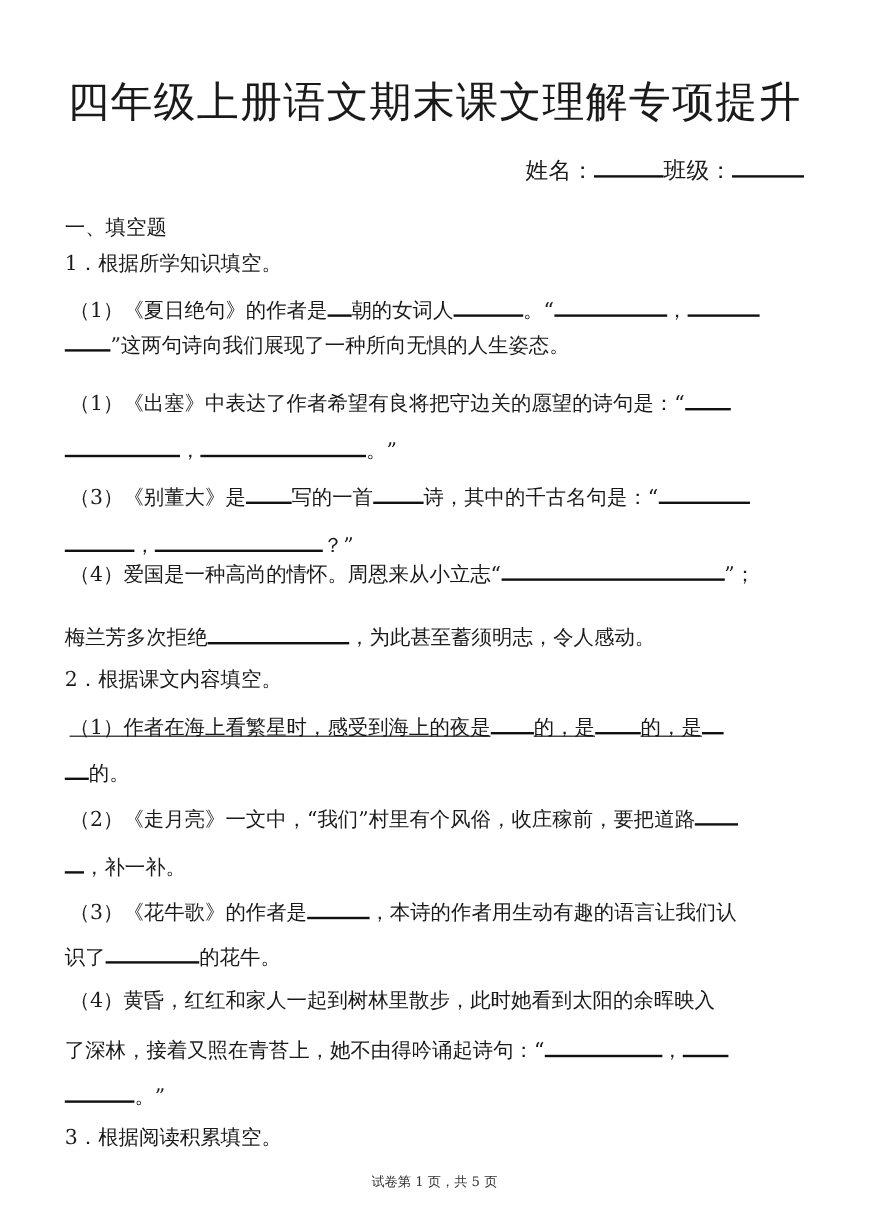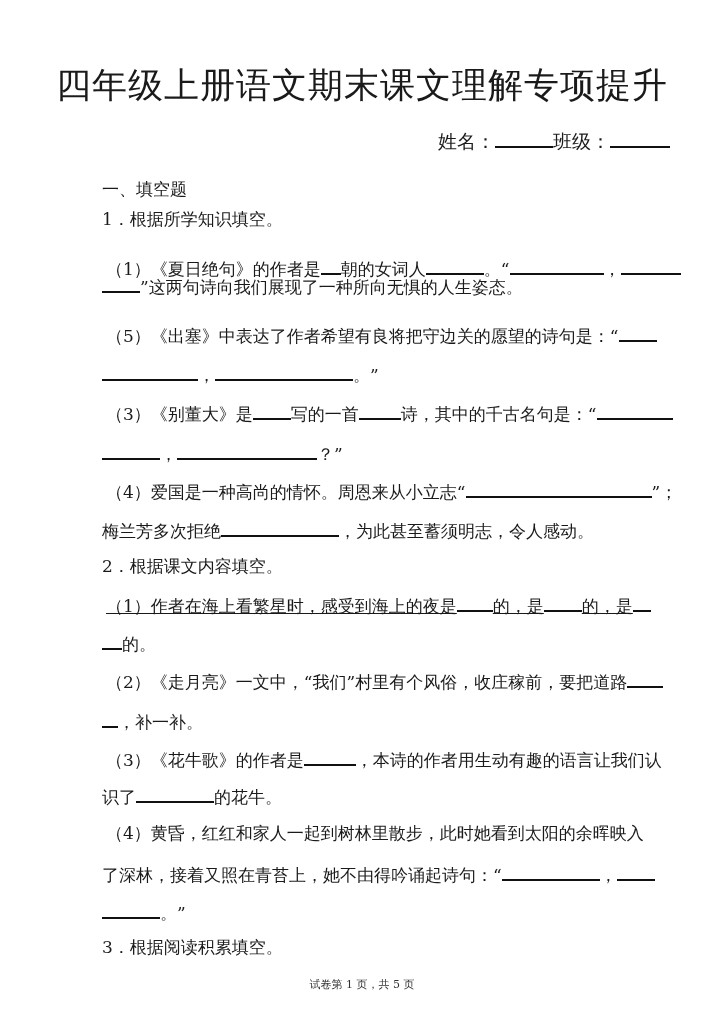--- a/index.html
+++ b/index.html
@@ -3,40 +3,40 @@
 <meta charset="utf-8">
 <style>
   html, body { margin:0; padding:0; background:#fff; }
   body { width:724px; height:1024px; position:relative; overflow:hidden;
          font-family:"DejaVu Serif","Liberation Serif",serif; color:#1a1a1a; }
   .title { position:absolute; top:62px; left:0; width:724px; text-align:center;
            font-family:"DejaVu Sans","Liberation Sans",sans-serif; font-size:35px; letter-spacing:1px; }
   .nameline { position:absolute; top:128px; right:54px; font-size:19px;
               font-family:"DejaVu Sans","Liberation Sans",sans-serif; }
   .blank { display:inline-block; border-bottom:2px solid #111; height:18px; vertical-align:baseline; }
-  .line { position:absolute; left:54px; font-size:17px; white-space:nowrap;margin-left:48px; }
+  .line { position:absolute; left:54px; font-size:17px; white-space:nowrap; }
   .footer { position:absolute; top:977px; left:0; width:724px; text-align:center; font-size:11px; color:#333; }
 </style>
 </head>
 <body>
 
 <div class="title">四年级上册语文期末课文理解专项提升</div>
 <div class="nameline">
   <span>姓名：</span><span class="blank" style="width:58px"></span><span>班级：</span><span class="blank" style="width:60px"></span>
 </div>
 <div id="lines">
     <div class="line" style="top: 178px; left: 54px;"><span>一、填空题</span></div>
     <div class="line" style="top: 208px; left: 54px; text-align: center;"><span>1．根据所学知识填空。</span></div>
-    <div class="line" style="top: 255px; left: 58px;"><span>（1）《夏日绝句》的作者是</span><span class="blank" style="width: 20px;"></span><span>朝的女词人</span><span class="blank" style="width: 58px;"></span><span>。“</span><span class="blank" style="width: 94px;"></span><span>，</span><span class="blank" style="width: 60px;"></span></div>
+    <div class="line" style="top: 244px; left: 58px;"><span>（1）《夏日绝句》的作者是</span><span class="blank" style="width: 20px;"></span><span>朝的女词人</span><span class="blank" style="width: 58px;"></span><span>。“</span><span class="blank" style="width: 94px;"></span><span>，</span><span class="blank" style="width: 60px;"></span></div>
     <div class="line" style="top: 273px; left: 54px;"><span class="blank" style="width: 38px;"></span><span>”这两句诗向我们展现了一种所向无惧的人生姿态。</span></div>
-    <div class="line" style="top: 322px; left: 58px;"><span>（5）《出塞》中表达了作者希望有良将把守边关的愿望的诗句是：“</span><span class="blank" style="width: 38px;"></span></div>
+    <div class="line" style="top: 322px; left: 58px;"><span>（1）《出塞》中表达了作者希望有良将把守边关的愿望的诗句是：“</span><span class="blank" style="width: 38px;"></span></div>
     <div class="line" style="top: 361px; left: 54px;"><span class="blank" style="width: 96px;"></span><span>，</span><span class="blank" style="width: 138px;"></span><span>。”</span></div>
     <div class="line" style="top: 400px; left: 58px;"><span>（3）《别董大》是</span><span class="blank" style="width: 38px;"></span><span>写的一首</span><span class="blank" style="width: 42px;"></span><span>诗，其中的千古名句是：“</span><span class="blank" style="width: 76px;"></span></div>
     <div class="line" style="top: 440px; left: 54px;"><span class="blank" style="width: 58px;"></span><span>，</span><span class="blank" style="width: 140px;"></span><span>？”</span></div>
-    <div class="line" style="top: 478px; left: 58px;"><span>（4）爱国是一种高尚的情怀。周恩来从小立志“</span><span class="blank" style="width: 186px;"></span><span>”；</span></div>
+    <div class="line" style="top: 464px; left: 58px;"><span>（4）爱国是一种高尚的情怀。周恩来从小立志“</span><span class="blank" style="width: 186px;"></span><span>”；</span></div>
     <div class="line" style="top: 517px; left: 54px;"><span>梅兰芳多次拒绝</span><span class="blank" style="width: 118px;"></span><span>，为此甚至蓄须明志，令人感动。</span></div>
     <div class="line" style="top: 555px; left: 54px;"><span>2．根据课文内容填空。</span></div>
     <div class="line" style="top: 592px; left: 58px; text-decoration: underline;"><span>（1）作者在海上看繁星时，感受到海上的夜是</span><span class="blank" style="width: 36px;"></span><span>的，是</span><span class="blank" style="width: 38px;"></span><span>的，是</span><span class="blank" style="width: 18px;"></span></div>
     <div class="line" style="top: 630px; left: 54px;"><span class="blank" style="width: 20px;"></span><span>的。</span></div>
     <div class="line" style="top: 668px; left: 58px;"><span>（2）《走月亮》一文中，“我们”村里有个风俗，收庄稼前，要把道路</span><span class="blank" style="width: 36px;"></span></div>
     <div class="line" style="top: 708px; left: 54px;"><span class="blank" style="width: 16px;"></span><span>，补一补。</span></div>
     <div class="line" style="top: 746px; left: 58px;"><span>（3）《花牛歌》的作者是</span><span class="blank" style="width: 52px;"></span><span>，本诗的作者用生动有趣的语言让我们认</span></div>
     <div class="line" style="top: 783px; left: 54px;"><span>识了</span><span class="blank" style="width: 78px;"></span><span>的花牛。</span></div>
     <div class="line" style="top: 822px; left: 58px;"><span>（4）黄昏，红红和家人一起到树林里散步，此时她看到太阳的余晖映入</span></div>
     <div class="line" style="top: 861px; left: 54px; text-align: center;"><span>了深林，接着又照在青苔上，她不由得吟诵起诗句：“</span><span class="blank" style="width: 98px;"></span><span>，</span><span class="blank" style="width: 38px;"></span></div>

